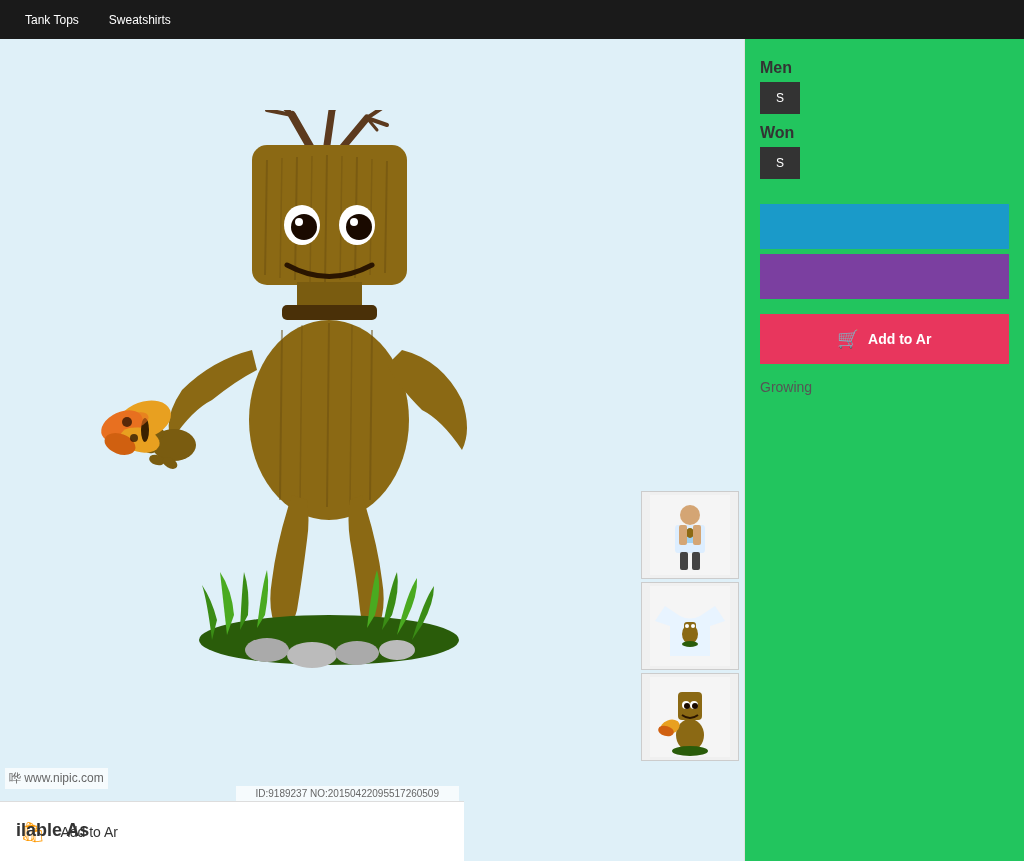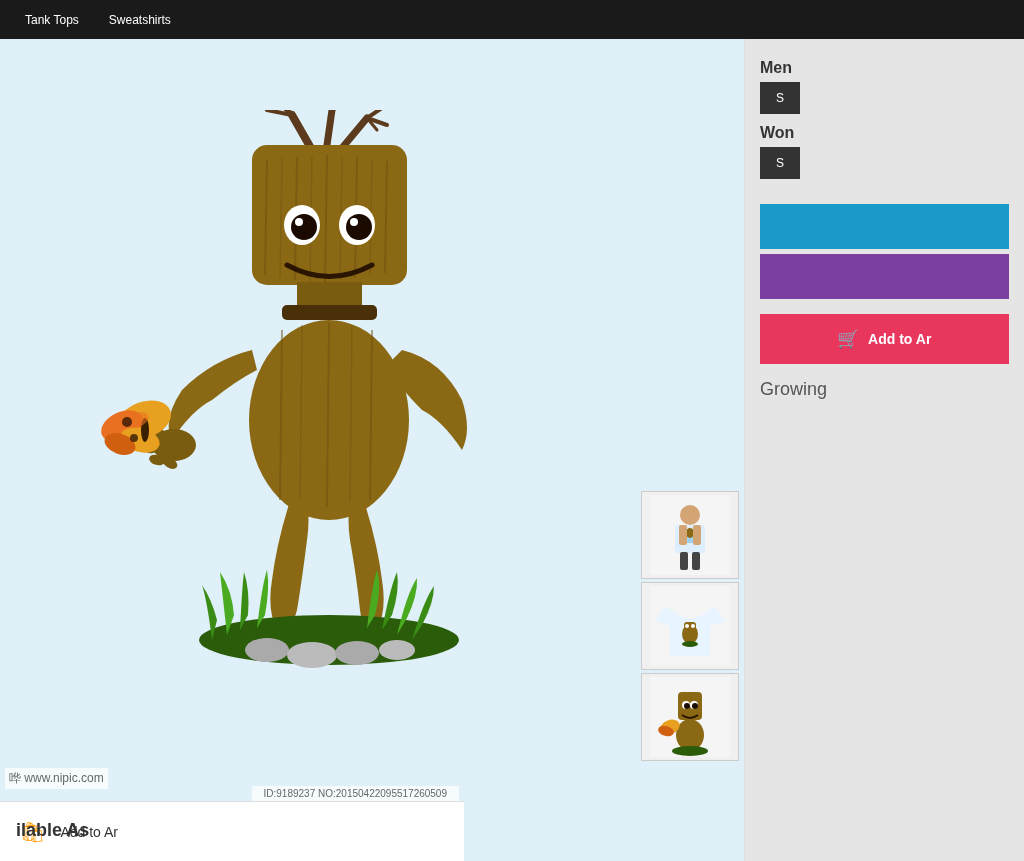--- a/index.html
+++ b/index.html
@@ -35,21 +35,21 @@
       position: relative;
       display: flex;
       align-items: center;
       justify-content: center;
       overflow: hidden;
     }
 
     
     .right-sidebar {
       width: 280px;
-      background: #e5e5e5;
+      background: #22c55e;
       border-left: 1px solid #e0e0e0;
       padding: 20px 15px;
       display: flex;
       flex-direction: column;
       gap: 10px;
     }
     .sidebar-section-title {
       font-size: 16px;
       font-weight: bold;
       color: #333;
@@ -104,21 +104,21 @@
       justify-content: center;
       gap: 8px;
     }
     .cart-btn-text {
       color: #fff;
       font-size: 14px;
       font-weight: bold;
     }
 
     .product-name-sidebar {
-      font-size: 18px;
+      font-size: 14px;
       color: #555;
       margin-top: 5px;
     }
     .amazon-icon {
       color: #ff9900;
       font-size: 20px;
     }
 
     .bottom-section {
       position: absolute;
@@ -144,21 +144,21 @@
       padding: 2px 4px;
     }
 
     .id-watermark {
       position: absolute;
       bottom: 60px;
       right: 285px;
       font-size: 10px;
       color: #666;
       background: rgba(255,255,255,0.7);
-      padding: 2px 12px;
+      padding: 2px 20px;
     }
 
     .available-text {
       position: absolute;
       bottom: 20px;
       left: 16px;
       font-size: 18px;
       font-weight: bold;
       color: #333;
     }

